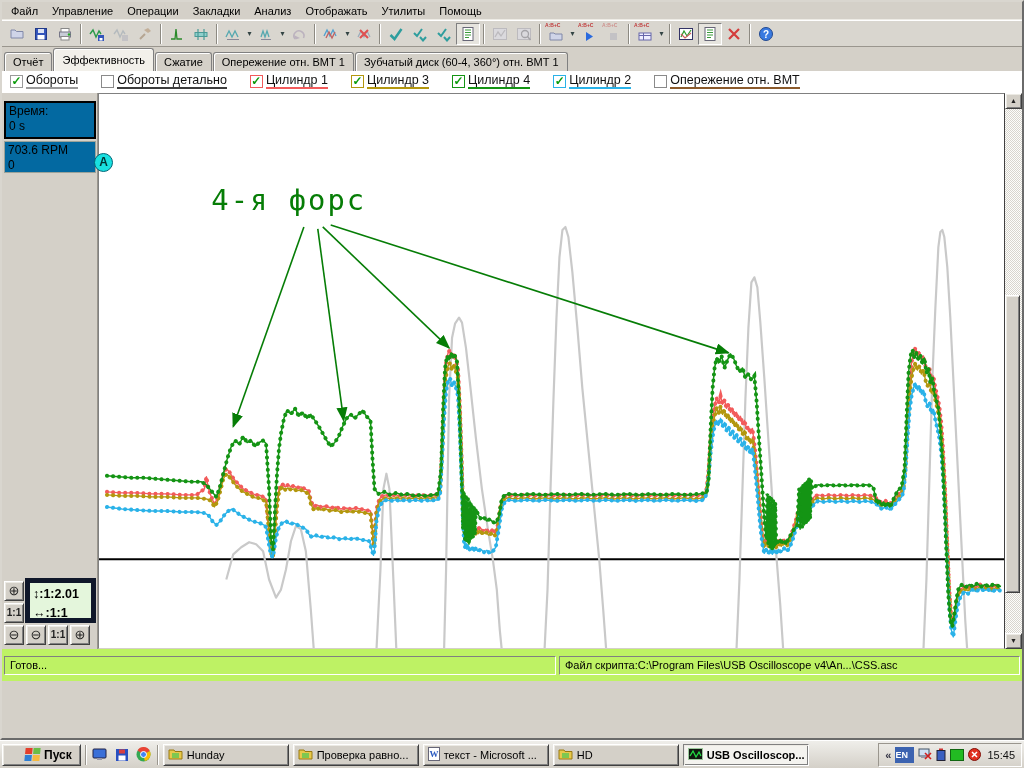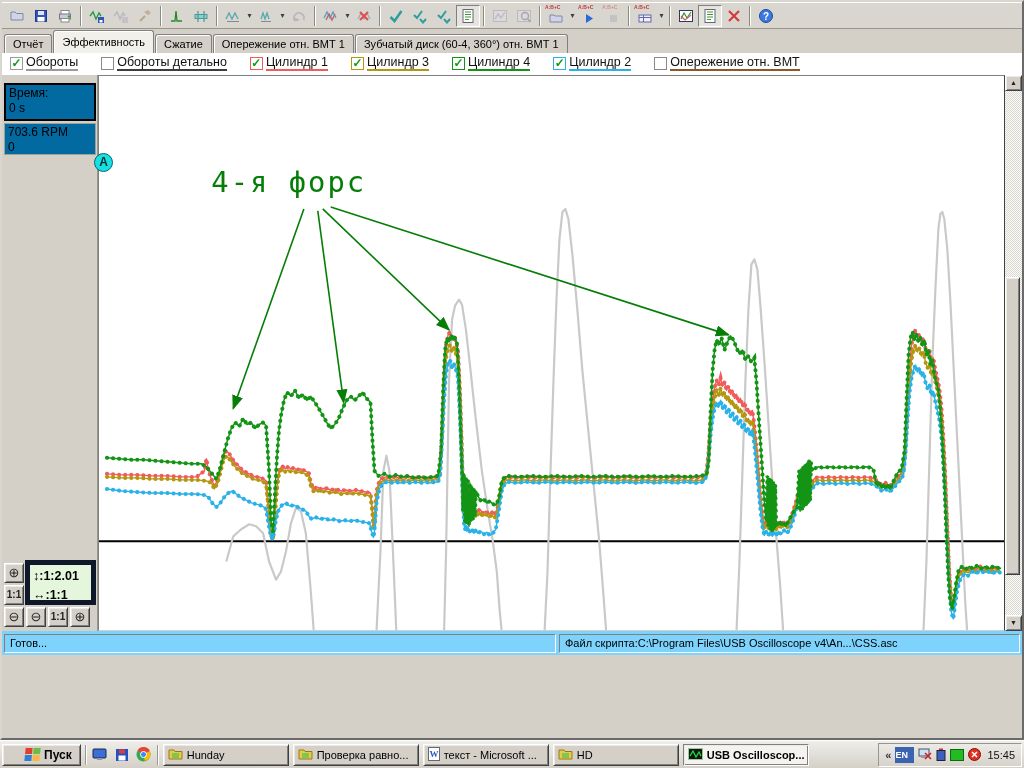--- a/index.html
+++ b/index.html
@@ -84,22 +84,22 @@
   .vscroll { width:17px; flex:0 0 auto; display:flex; flex-direction:column;
     background:#E9E7E1;
     background-image:repeating-conic-gradient(#FDFDFB 0 25%, #D8D5CE 0 50%);
     background-size:2px 2px; }
   .sbtn { height:16px; font-size:7px; text-align:center; line-height:14px; color:#222;
     flex:0 0 auto; }
   .strack { flex:1; position:relative; }
   .sthumb { position:absolute; left:0; top:186px; width:15px; height:298px;
     background:#D4D0C8; }
 
-  .statusbar { height:24px; display:flex; align-items:center; gap:3px;
-    padding:2px 2px; background:#7dd3fc; font-size:11px; }
+  .statusbar { height:32px; display:flex; align-items:center; gap:3px;
+    padding:2px 2px; background:#bef264; font-size:11px; }
   .scell { height:19px; padding:2px 5px; white-space:nowrap; overflow:hidden; }
   .scell.left { width:552px; flex:0 0 auto; }
   .scell.right { flex:1; }
 
   
   #taskbar { position:absolute; left:0; bottom:0; width:1024px; height:28px;
     background:linear-gradient(#EFEEEA,#D4D0C8); border-top:1px solid #fff;
     display:flex; align-items:center; padding:0 2px; gap:4px; }
   .startbtn { height:22px; display:flex; align-items:center; gap:4px; padding:0 8px 0 22px;
     font-weight:bold; font-size:12px; flex:0 0 auto;text-align:right; }
@@ -120,20 +120,30 @@
     font-weight:bold; text-align:left; line-height:16px; flex:0 0 auto; }
   .clock { font-size:11px; color:#111; padding-left:2px; }
   .chev { font-size:11px; color:#334; font-weight:bold; }
 </style>
 </head>
 <body>
 
 <div id="app">
 
 
+  <div class="menubar">
+      <span class="mi">Файл</span>
+      <span class="mi">Управление</span>
+      <span class="mi">Операции</span>
+      <span class="mi">Закладки</span>
+      <span class="mi">Анализ</span>
+      <span class="mi">Отображать</span>
+      <span class="mi">Утилиты</span>
+      <span class="mi">Помощь</span>
+    </div>
 
   <div class="toolbar">
     <span class="tb">
         <svg width="16" height="16" viewBox="0 0 16 16">
           <path d="M2 12V4h4l1.5 1.5H14V12z" fill="#cfd4e8" stroke="#8088a8"></path>
         </svg>
       </span>
     <span class="tb">
         <svg width="16" height="16" viewBox="0 0 16 16">
           <rect x="2.5" y="2.5" width="11" height="11" fill="#3355bb" stroke="#223a88"></rect>

